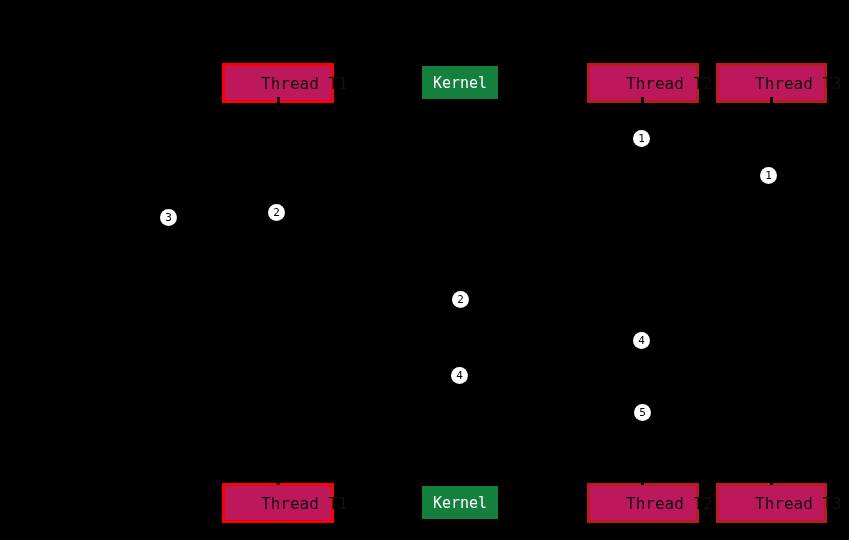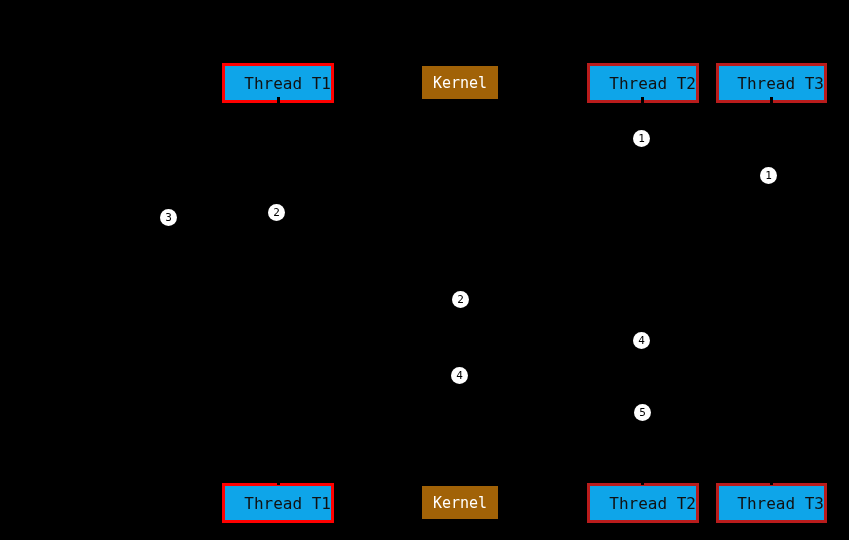--- a/index.html
+++ b/index.html
@@ -11,35 +11,36 @@
     position: relative;
     width: 849px;
     height: 540px;
     background: #000000;
     overflow: hidden;
     font-family: "DejaVu Sans Mono", "Liberation Mono", monospace;
   }
   .actor-box {
     position: absolute;
     box-sizing: border-box;
-    background: #0ea5e9;
+    background: #be185d;
     display: flex;
     align-items: center;
-    justify-content: flex-end;
+    justify-content: flex-start;
     font-size: 16px;
     color: #111111;
     white-space: nowrap;
     z-index: 1;
+    padding-left: 36px;
   }
   .border-red  { border: 3px solid #ff0000; }
   .border-blue { border: 3px solid #b91c1c; }
   .kernel-box {
     position: absolute;
     box-sizing: border-box;
-    background: #a16207;
+    background: #15803d;
     color: #ffffff;
     display: flex;
     align-items: center;
     justify-content: center;
     font-size: 15px;
     white-space: nowrap;
     z-index: 1;
   }
   
   .tick {

